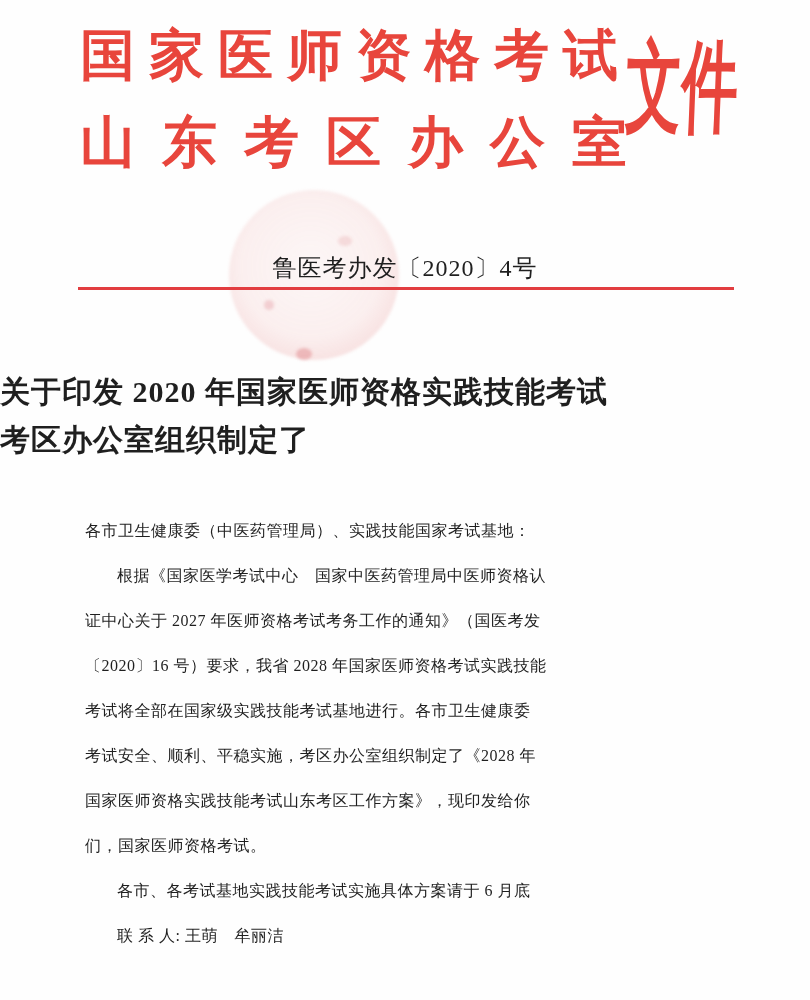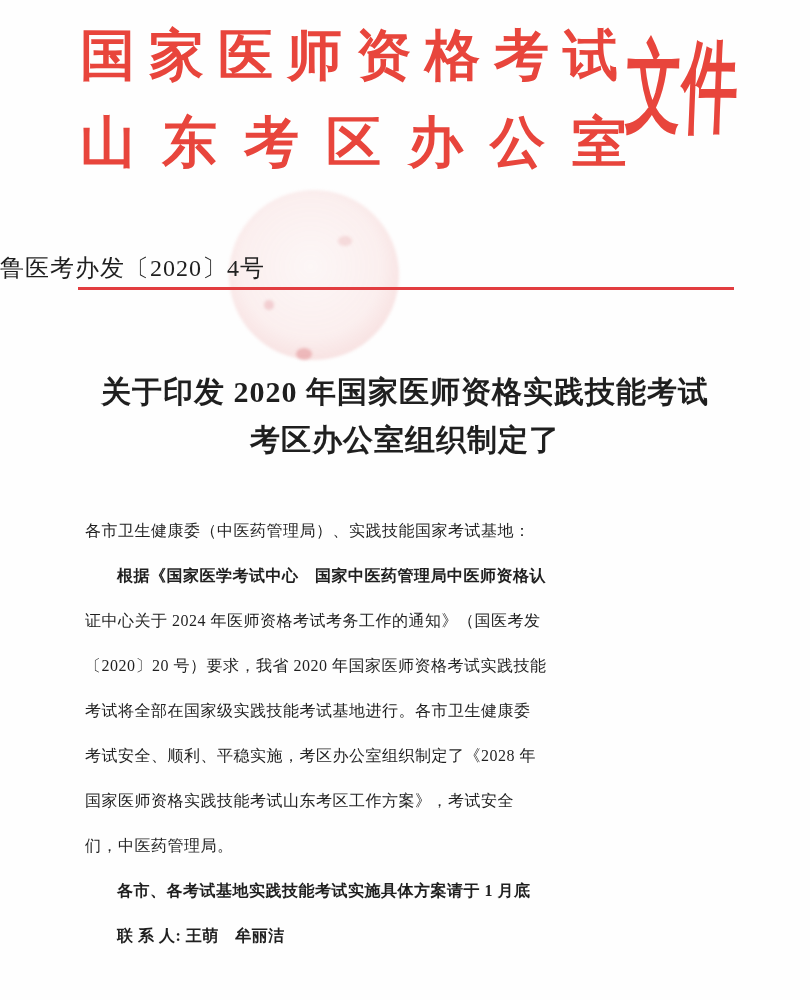--- a/index.html
+++ b/index.html
@@ -50,21 +50,21 @@
     transform-origin: top left;
     white-space: nowrap;
   }
 
   
   .doc-number {
     position: absolute;
     left: 0;
     right: 0;
     top: 252px;
-    text-align: left;
+    text-align: center;
     font-size: 24px;
     line-height: 32px;
     letter-spacing: 1px;
     white-space: nowrap;
     z-index: 2;
   }
 
   
   .red-rule {
     position: absolute;
@@ -103,21 +103,21 @@
   .seal-spot.s1 { left: 296px; top: 348px; width: 16px; height: 12px; }
   .seal-spot.s2 { left: 264px; top: 300px; width: 10px; height: 10px; background: rgba(220,120,130,0.28); }
   .seal-spot.s3 { left: 338px; top: 236px; width: 14px; height: 10px; background: rgba(222,130,135,0.22); }
 
   
   .title-block {
     position: absolute;
     left: 0;
     right: 0;
     top: 368px;
-    text-align: center;
+    text-align: left;
     z-index: 2;
   }
   .title-line {
     font-size: 30px;
     font-weight: bold;
     line-height: 48px;
     letter-spacing: 1px;
     white-space: nowrap;
   }
 
@@ -131,21 +131,20 @@
   }
   .body-line {
     font-size: 16px;
     line-height: 45px;
     height: 45px;
     white-space: nowrap;
     letter-spacing: 0.5px;
   }
   .body-line.indent {
     text-indent: 2em;
-    font-weight: bold;
   }
 </style>
 </head>
 <body>
 
 <div class="page">
 
   <div class="agency-line l1">国家医师资格考试</div>
   <div class="agency-line l2">山东考区办公室</div>
   <div class="doc-type">文件</div>
@@ -160,23 +159,23 @@
   <div class="red-rule"></div>
 
   <div class="title-block">
     <div class="title-line">关于印发 2020 年国家医师资格实践技能考试</div>
     <div class="title-line">考区办公室组织制定了</div>
   </div>
 
   <div class="body-block">
     <div class="body-line">各市卫生健康委（中医药管理局）、实践技能国家考试基地：</div>
     <div class="body-line indent">根据《国家医学考试中心　国家中医药管理局中医师资格认</div>
-    <div class="body-line">证中心关于 2024 年医师资格考试考务工作的通知》（国医考发</div>
-    <div class="body-line">〔2020〕20 号）要求，我省 2020 年国家医师资格考试实践技能</div>
+    <div class="body-line">证中心关于 2027 年医师资格考试考务工作的通知》（国医考发</div>
+    <div class="body-line">〔2020〕16 号）要求，我省 2028 年国家医师资格考试实践技能</div>
     <div class="body-line">考试将全部在国家级实践技能考试基地进行。各市卫生健康委</div>
     <div class="body-line">考试安全、顺利、平稳实施，考区办公室组织制定了《2028 年</div>
-    <div class="body-line">国家医师资格实践技能考试山东考区工作方案》，考试安全</div>
-    <div class="body-line">们，中医药管理局。</div>
-    <div class="body-line indent">各市、各考试基地实践技能考试实施具体方案请于 1 月底</div>
+    <div class="body-line">国家医师资格实践技能考试山东考区工作方案》，现印发给你</div>
+    <div class="body-line">们，国家医师资格考试。</div>
+    <div class="body-line indent">各市、各考试基地实践技能考试实施具体方案请于 6 月底</div>
     <div class="body-line indent">联 系 人: 王萌　牟丽洁</div>
   </div>
 
 </div>
 
 </body></html>

